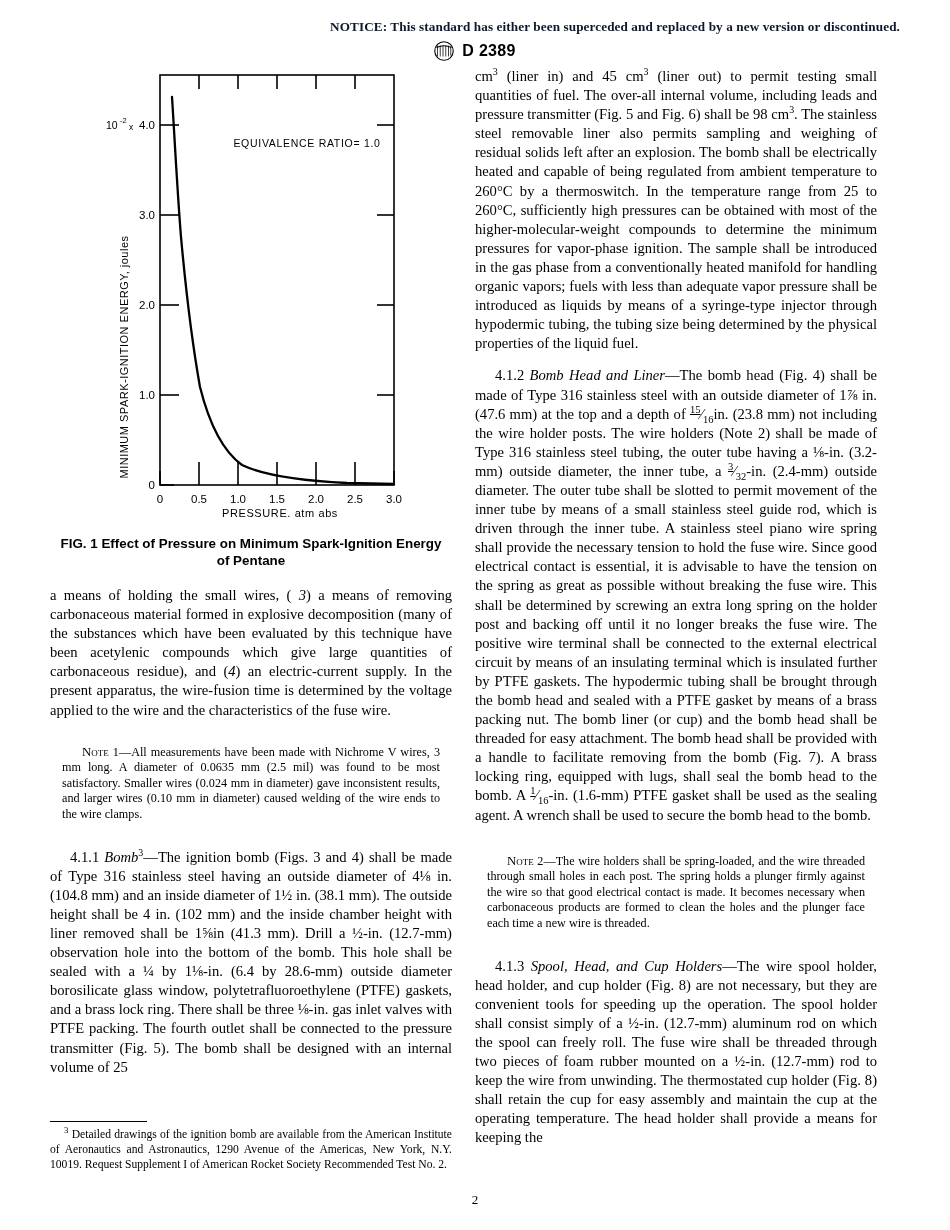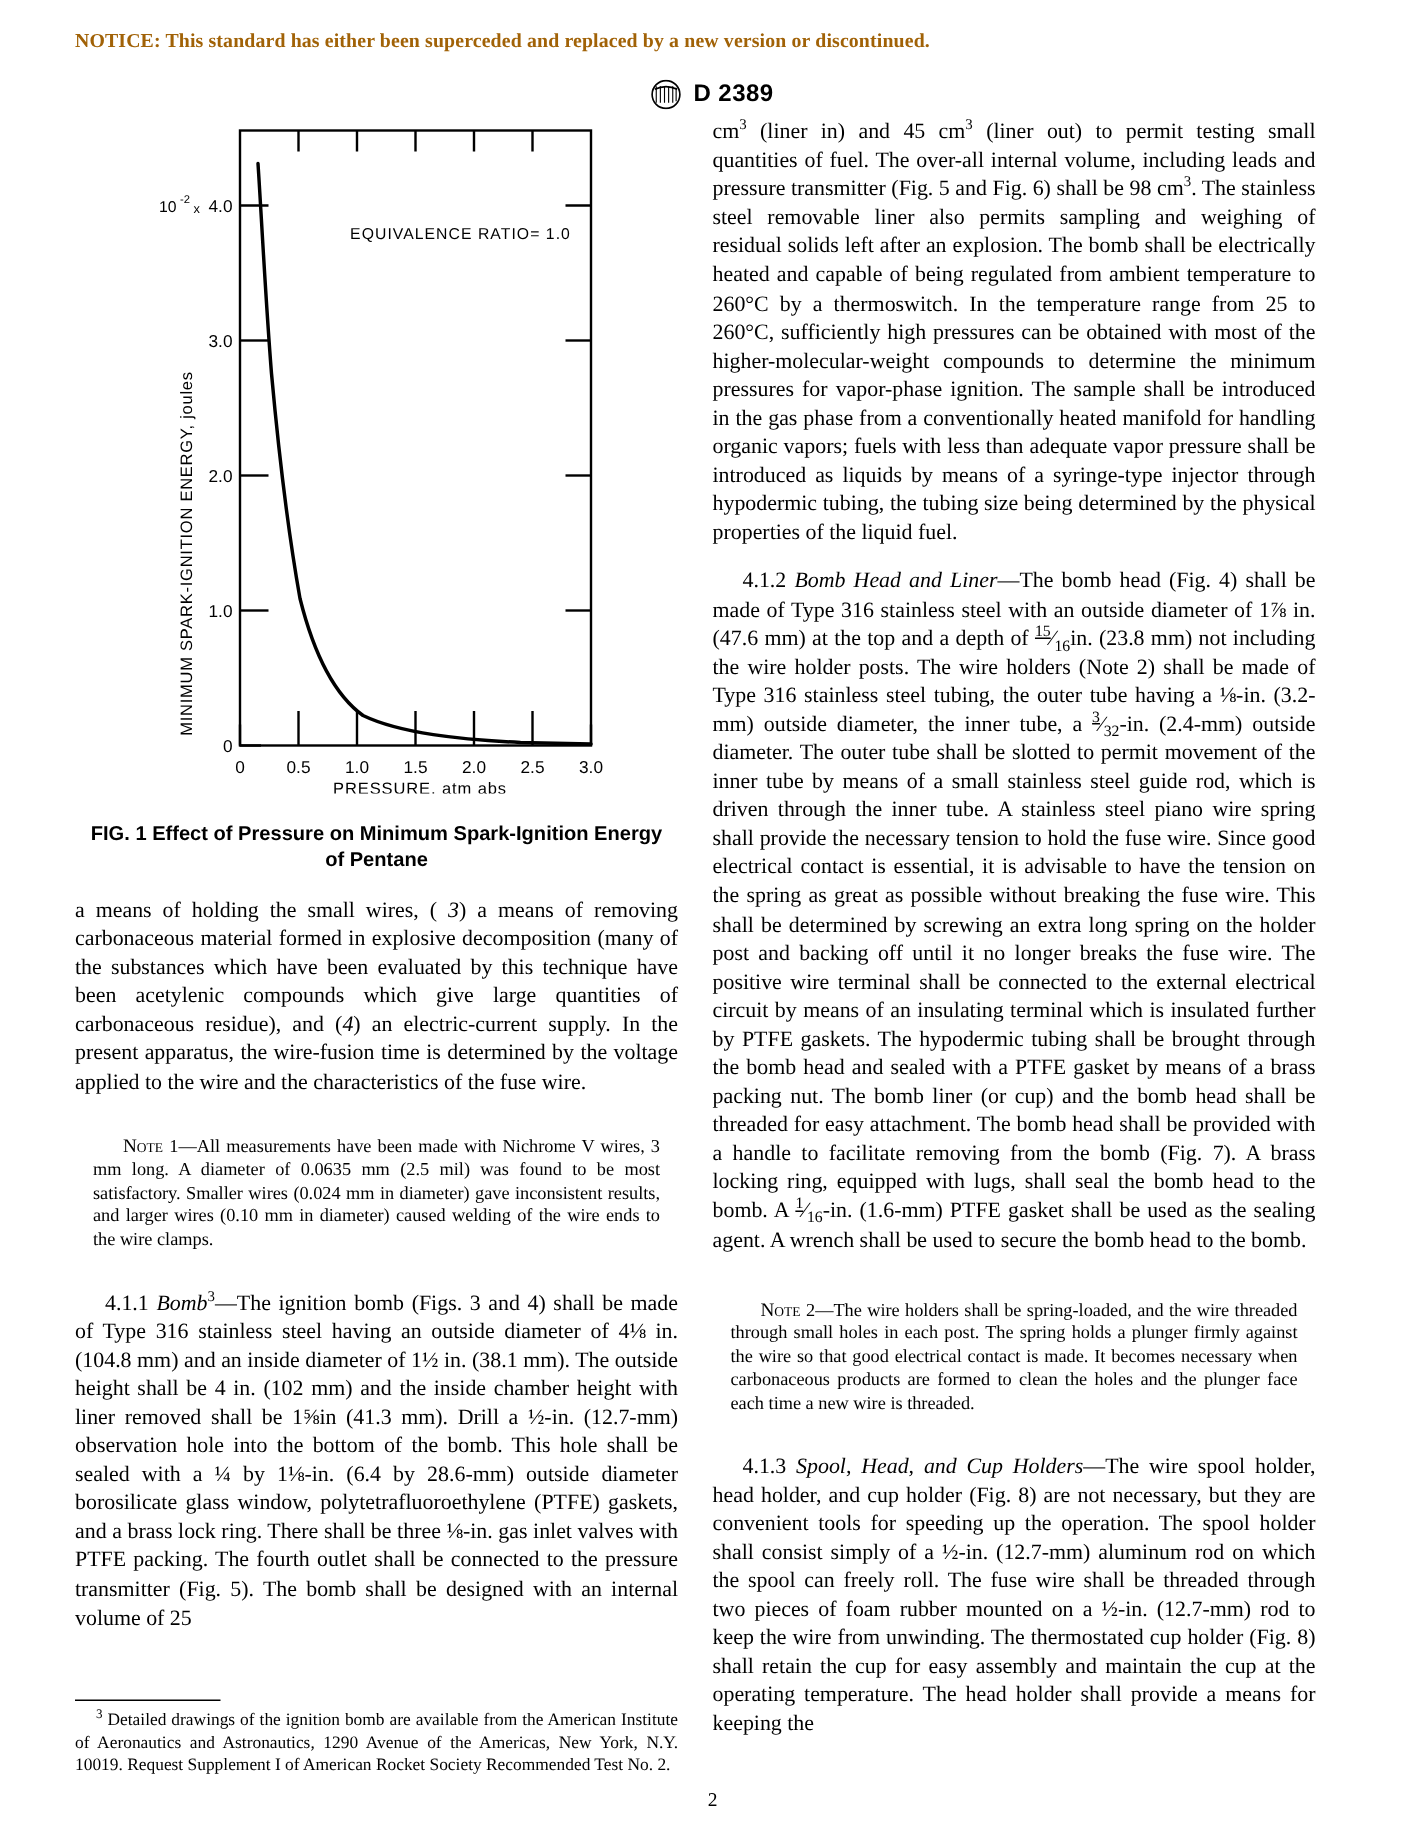--- a/index.html
+++ b/index.html
@@ -12,35 +12,35 @@
     overflow:hidden;
   }
   .page{
     position:relative;
     width:950px;height:1230px;
     box-sizing:border-box;
     padding:18px 50px 0 50px;
   }
   
   .notice{
-    color:#a16207;
+    color:#0f172a;
     font-weight:bold;
-    text-align:left;
+    text-align:right;
     font-size:13.2px;
     line-height:18px;
     letter-spacing:.1px;
   }
   .notice div{white-space:nowrap;}
   
   .doc-header{
     display:flex;
     align-items:center;
     justify-content:center;
     gap:8px;
-    margin-top:17px;
+    margin-top:5px;
     margin-bottom:6px;
   }
   .astm-logo{
     width:20px;height:20px;
     position:relative;
     display:inline-block;
   }
   .doc-id{
     font-family:"Liberation Sans", sans-serif;
     font-weight:bold;

